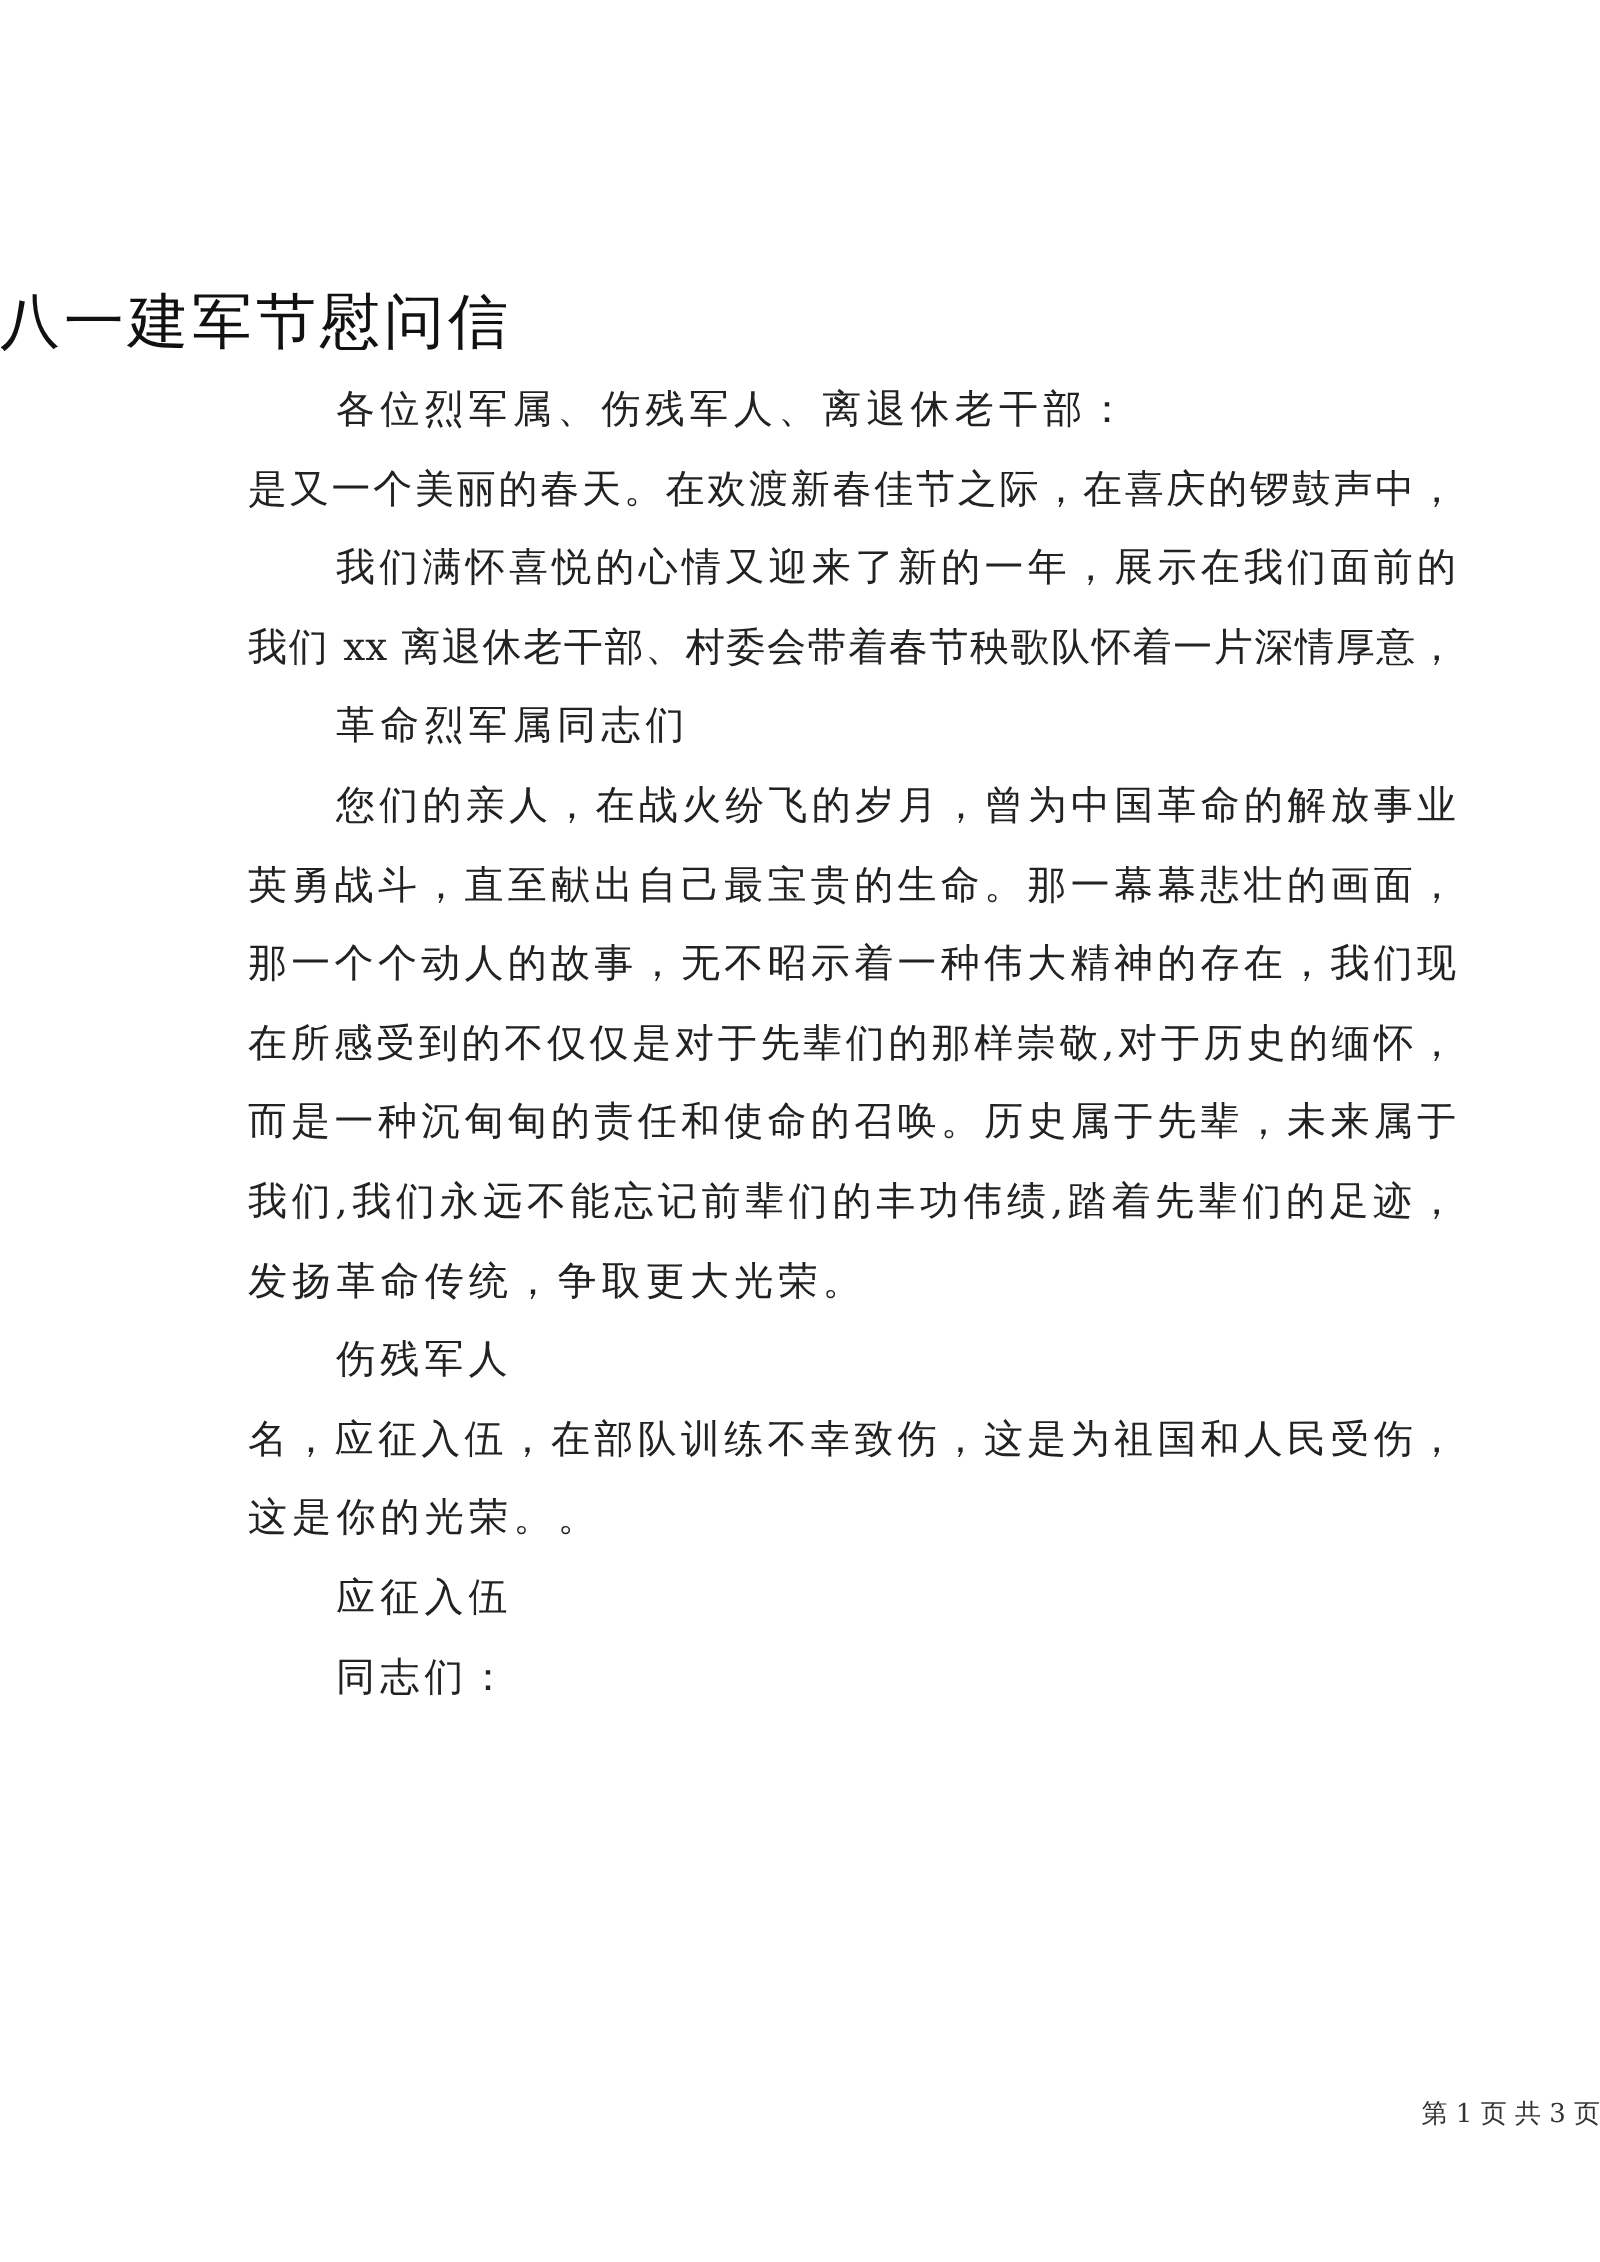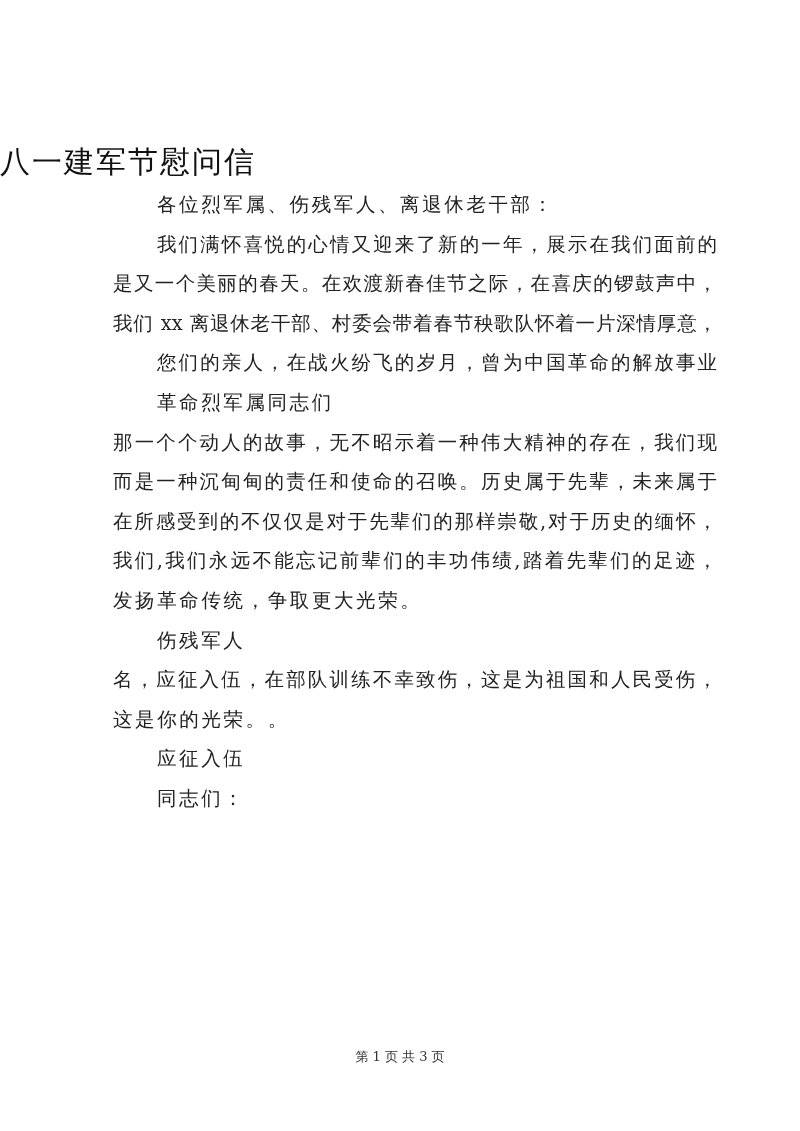--- a/index.html
+++ b/index.html
@@ -2,44 +2,45 @@
 <html><head>
 <meta charset="utf-8">
 <style>
   html, body { margin: 0; padding: 0; background: #ffffff; }
   body { width: 800px; height: 1131px; position: relative; overflow: hidden;
          font-family: "DejaVu Serif", "Liberation Serif", serif; color: #1a1a1a; }
   .page { position: absolute; left: 0; top: 0; width: 800px; height: 1131px; background: #fff; }
   .title { position: absolute; left: 0; width: 800px; top: 142px; text-align: left;
            font-family: "DejaVu Sans", "Liberation Sans", sans-serif;
            font-size: 30px; letter-spacing: 2px; color: #111; line-height: 40px; }
-  .body { position: absolute; left: 113px; top: 185px; width: 604px; }
+  .body { position: absolute; left: 124px; top: 185px; width: 604px; }
   .line { height: 39.6px; line-height: 39.6px; font-size: 19.5px; white-space: nowrap;
           text-align: justify; text-align-last: justify; color: #222; }
   .line.indent { padding-left: 44px; }
   .line.short { text-align: left; text-align-last: left; letter-spacing: 2.6px; }
-  .footer { position: absolute; left: 0; width: 800px; top: 1048px; text-align: center;
+  .footer { position: absolute; left: 0; width: 800px; top: 1048px; text-align: right;
             font-size: 13px; color: #333; }
 </style>
 </head>
 <body>
 
 <div class="page">
   <div class="title">八一建军节慰问信</div>
 
   <div class="body">
     <div class="line indent short">各位烈军属、伤残军人、离退休老干部：</div>
+    <div class="line">是又一个美丽的春天。在欢渡新春佳节之际，在喜庆的锣鼓声中，</div>
     <div class="line indent">我们满怀喜悦的心情又迎来了新的一年，展示在我们面前的</div>
-    <div class="line">是又一个美丽的春天。在欢渡新春佳节之际，在喜庆的锣鼓声中，</div>
     <div class="line">我们 xx 离退休老干部、村委会带着春节秧歌队怀着一片深情厚意，</div>
+    <div class="line indent short">革命烈军属同志们</div>
     <div class="line indent">您们的亲人，在战火纷飞的岁月，曾为中国革命的解放事业</div>
-    <div class="line indent short">革命烈军属同志们</div>
+    <div class="line">英勇战斗，直至献出自己最宝贵的生命。那一幕幕悲壮的画面，</div>
     <div class="line">那一个个动人的故事，无不昭示着一种伟大精神的存在，我们现</div>
+    <div class="line">在所感受到的不仅仅是对于先辈们的那样崇敬,对于历史的缅怀，</div>
     <div class="line">而是一种沉甸甸的责任和使命的召唤。历史属于先辈，未来属于</div>
-    <div class="line">在所感受到的不仅仅是对于先辈们的那样崇敬,对于历史的缅怀，</div>
     <div class="line">我们,我们永远不能忘记前辈们的丰功伟绩,踏着先辈们的足迹，</div>
     <div class="line short">发扬革命传统，争取更大光荣。</div>
     <div class="line indent short">伤残军人</div>
     <div class="line">名，应征入伍，在部队训练不幸致伤，这是为祖国和人民受伤，</div>
     <div class="line short">这是你的光荣。。</div>
     <div class="line indent short">应征入伍</div>
     <div class="line indent short">同志们：</div>
   </div>
 
   <div class="footer">第 1 页  共 3 页</div>

